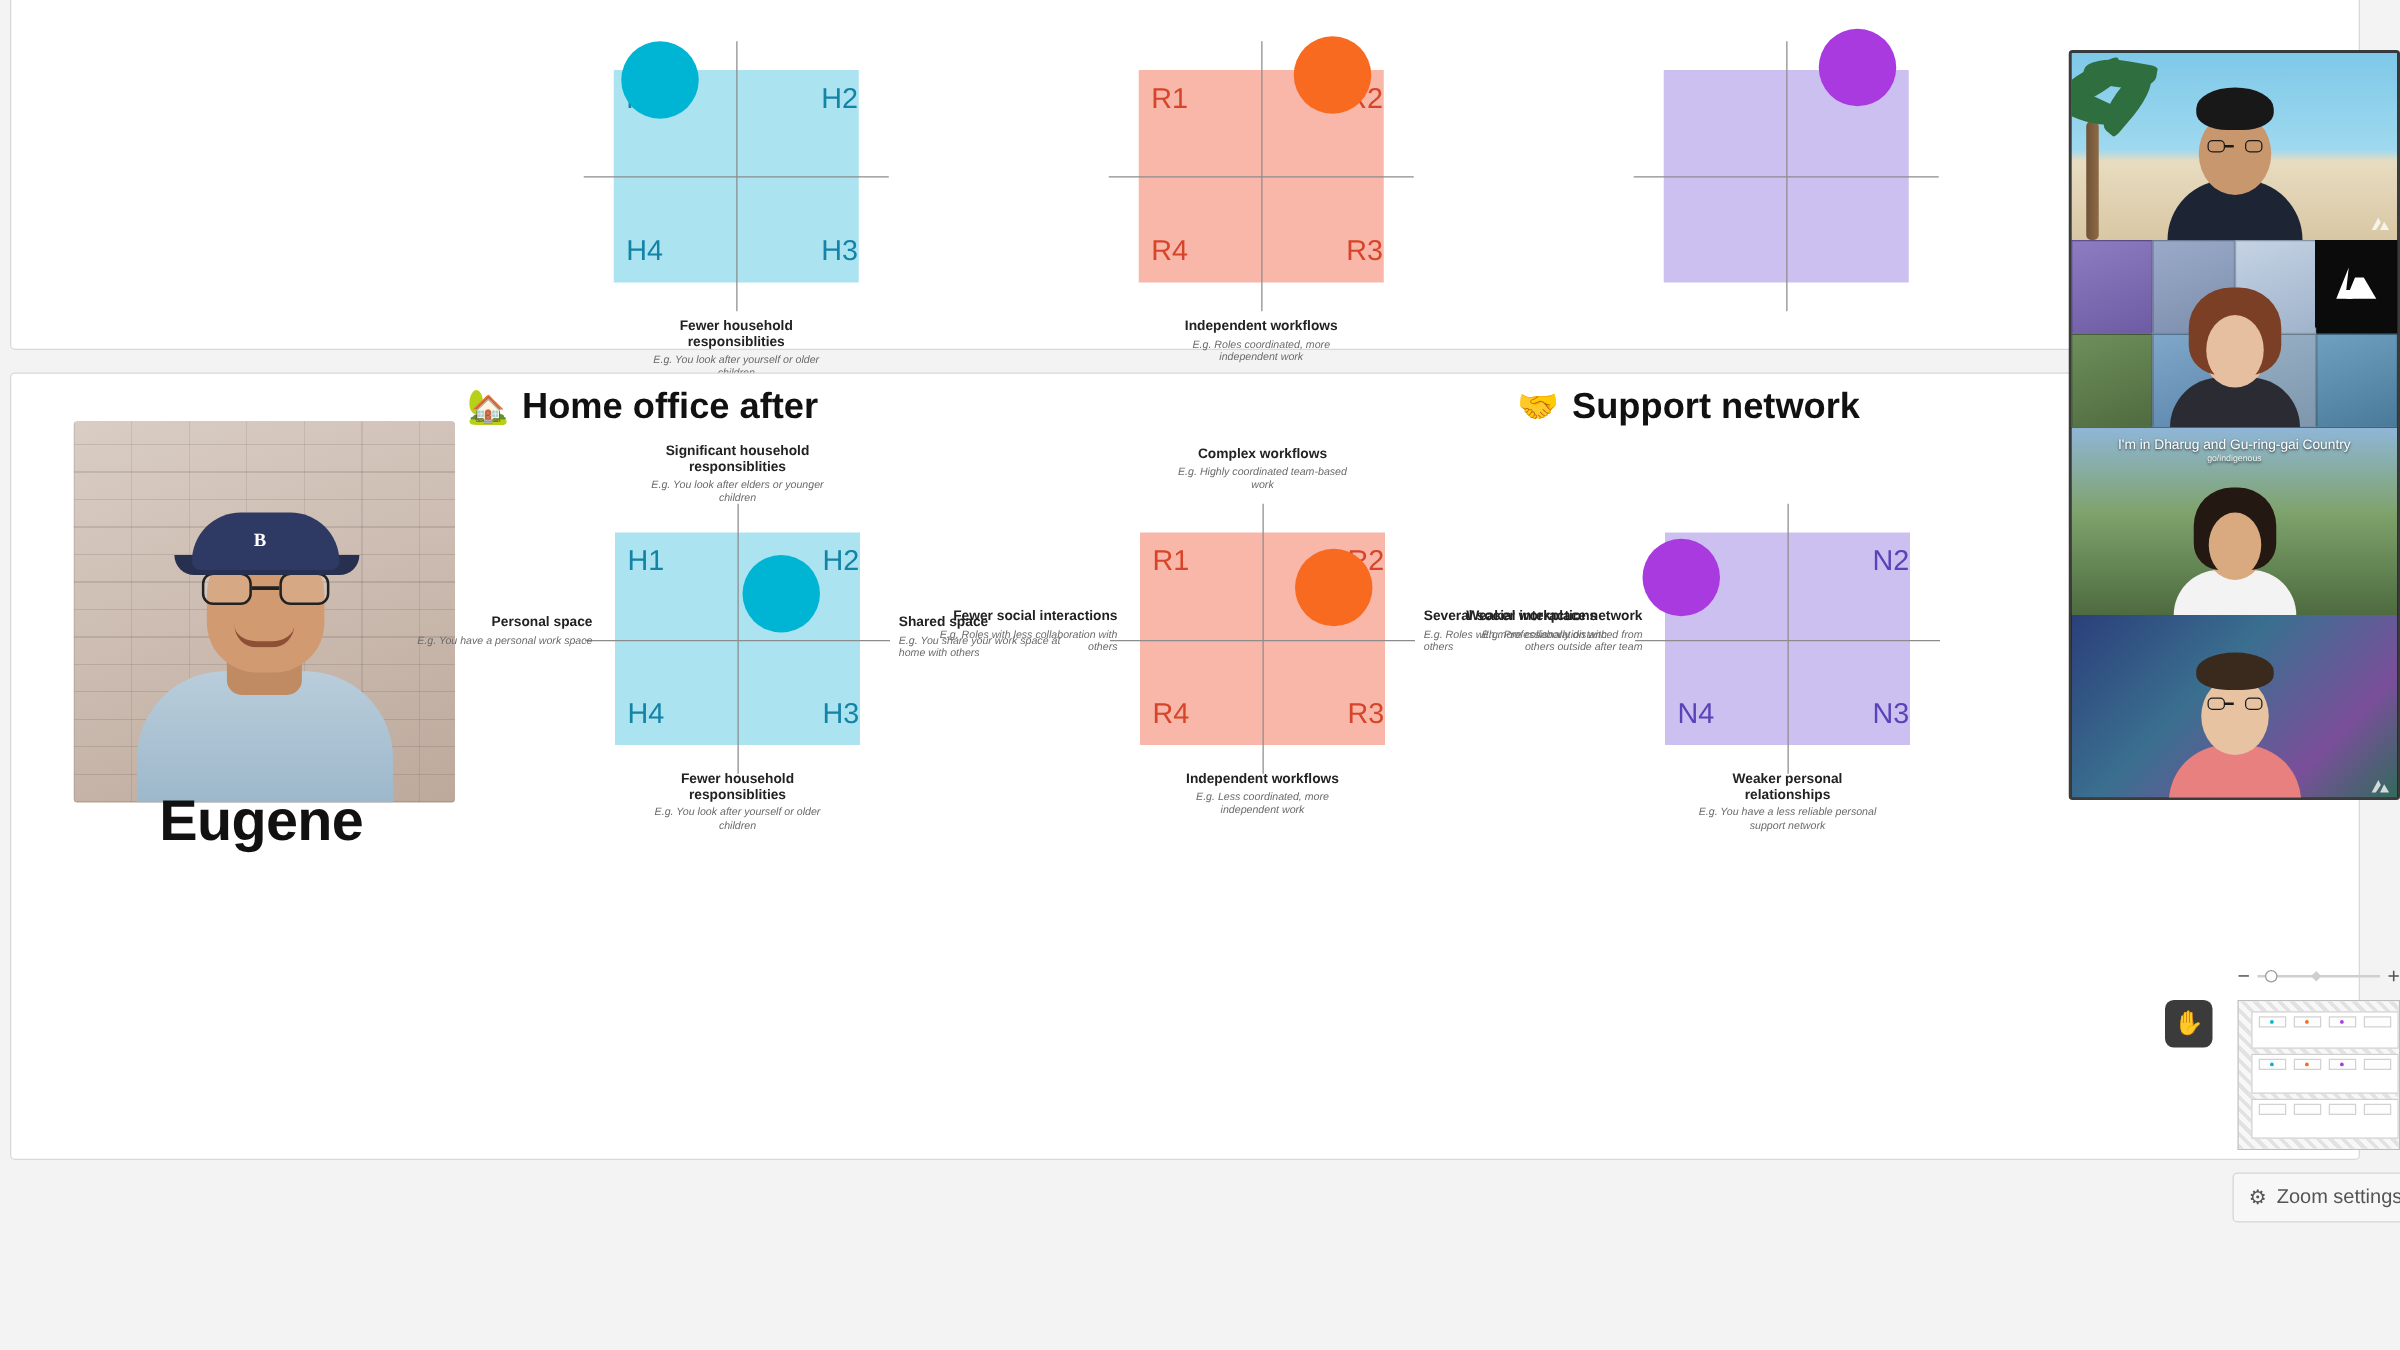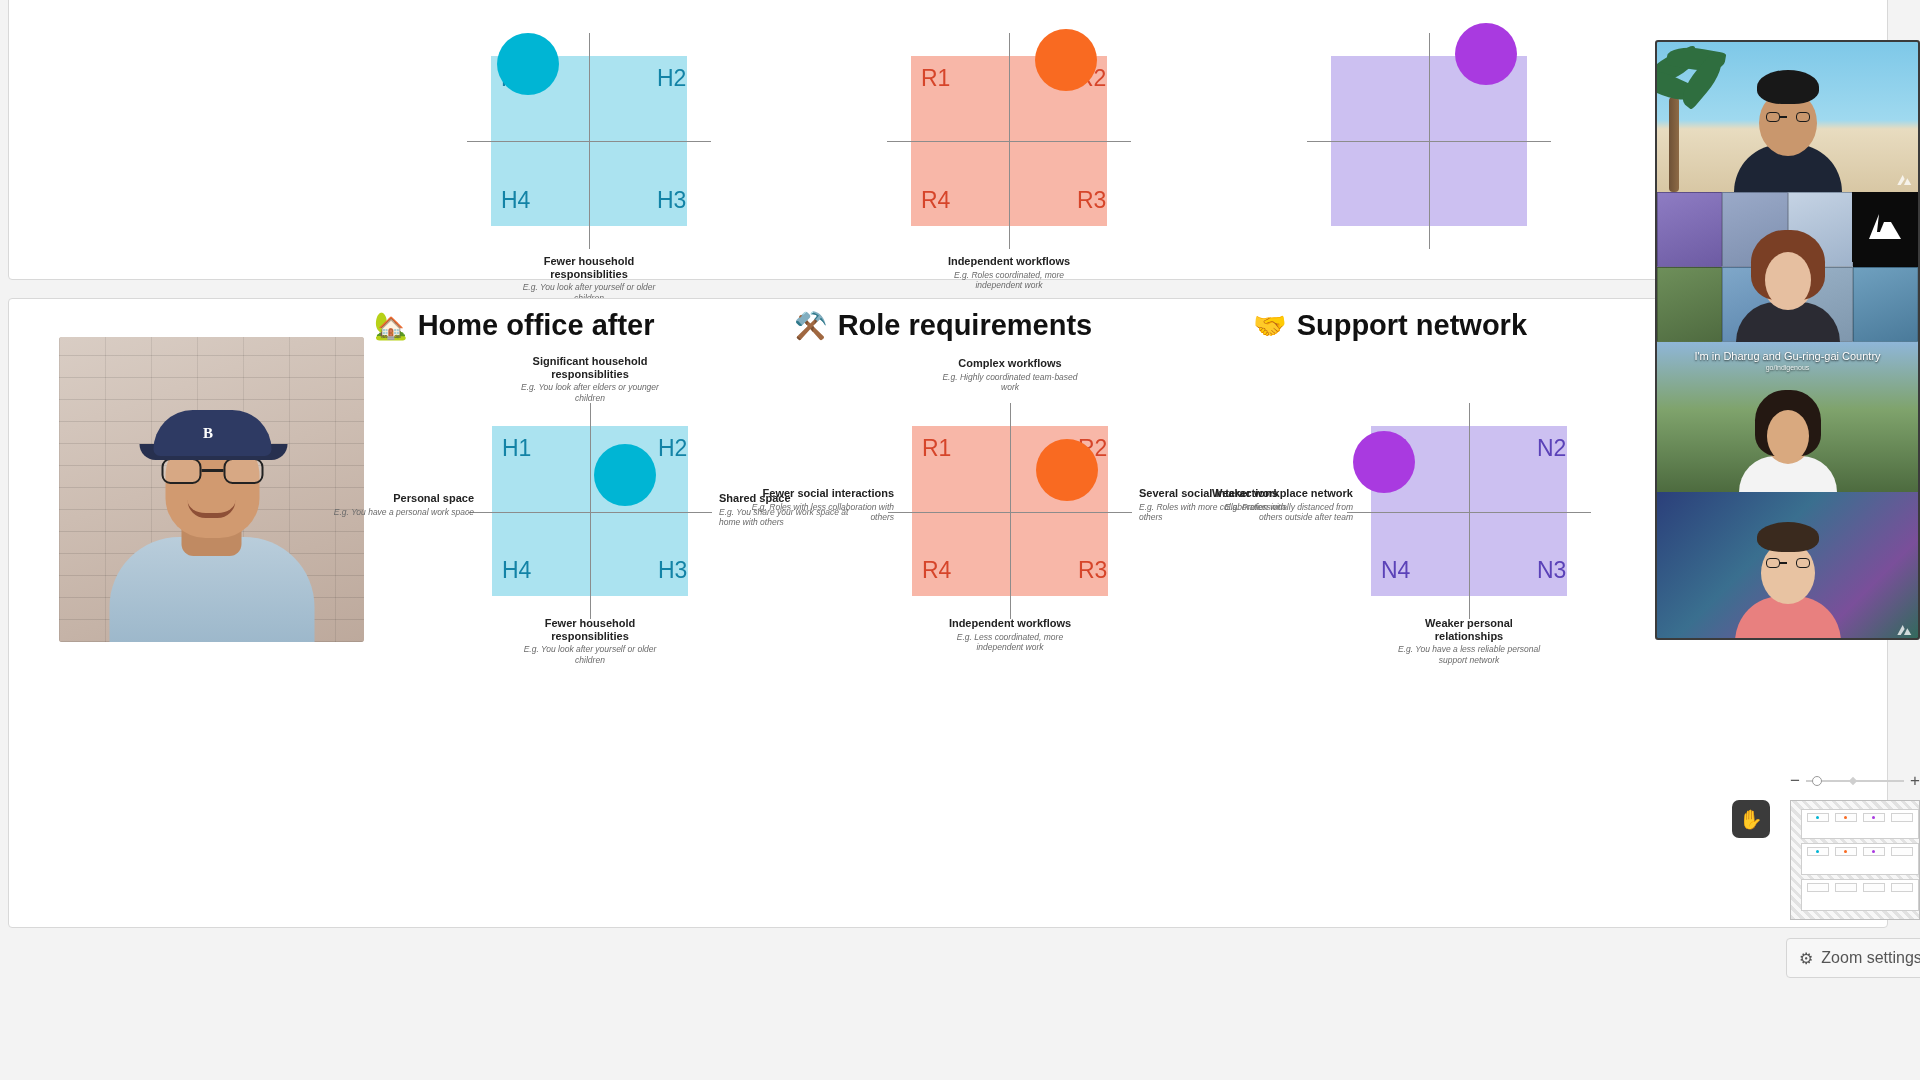--- a/index.html
+++ b/index.html
@@ -320,20 +320,21 @@
             <i class="l"></i>
             <b></b>
             <i class="r"></i>
           </div>
         <div class="brim"></div>
         <div class="cap"></div>
         <div class="cap-b">B</div>
       </div>
     </div>
 
+    <div class="person-name" style="top:330px;">Eugene</div>
 
     <div class="module" style="left:365px; top:10px; width:400px; height:380px;">
       <div class="module-title" style="left:0; top:0;">
         <span class="emoji">🏡</span><span>Home office after</span>
       </div>
 
       <div class="grid-box blue" style="left:118px; top:117px;"></div>
       <div class="axis-v" style="left:216px; top:94px; height:216px;"></div>
       <div class="axis-h" style="left:94px; top:203px; width:244px;"></div>
 
@@ -356,23 +357,20 @@
         <div class="t">Personal space</div>
         <div class="e">E.g. You have a personal work space</div>
       </div>
       <div class="cap-text right" style="left:345px; top:183px;">
         <div class="t">Shared space</div>
         <div class="e">E.g. You share your work space at home with others</div>
       </div>
     </div>
 
     <div class="module" style="left:785px; top:10px; width:400px; height:380px;">
-      <div class="module-title" style="left:0; top:0;">
-        <span class="emoji">⚒️</span><span>Role requirements</span>
-      </div>
 
       <div class="grid-box red" style="left:118px; top:117px;"></div>
       <div class="axis-v" style="left:216px; top:94px; height:216px;"></div>
       <div class="axis-h" style="left:94px; top:203px; width:244px;"></div>
 
       <div class="qlabel red" style="left:128px; top:126px;">R1</div>
       <div class="qlabel red" style="left:284px; top:126px;">R2</div>
       <div class="qlabel red" style="left:128px; top:248px;">R4</div>
       <div class="qlabel red" style="left:284px; top:248px;">R3</div>
 
@@ -389,21 +387,21 @@
       <div class="cap-text left" style="left:-50px; top:178px;">
         <div class="t">Fewer social interactions</div>
         <div class="e">E.g. Roles with less collaboration with others</div>
       </div>
       <div class="cap-text right" style="left:345px; top:178px;">
         <div class="t">Several social interactions</div>
         <div class="e">E.g. Roles with more collaboration with others</div>
       </div>
     </div>
 
-    <div class="module" style="left:1244px; top:10px; width:400px; height:380px;">
+    <div class="module" style="left:1205px; top:10px; width:400px; height:380px;">
       <div class="module-title" style="left:0; top:0;">
         <span class="emoji">🤝</span><span>Support network</span>
       </div>
 
       <div class="grid-box purple" style="left:118px; top:117px;"></div>
       <div class="axis-v" style="left:216px; top:94px; height:216px;"></div>
       <div class="axis-h" style="left:94px; top:203px; width:244px;"></div>
 
       <div class="qlabel purple" style="left:128px; top:126px;">N1</div>
       <div class="qlabel purple" style="left:284px; top:126px;">N2</div>

